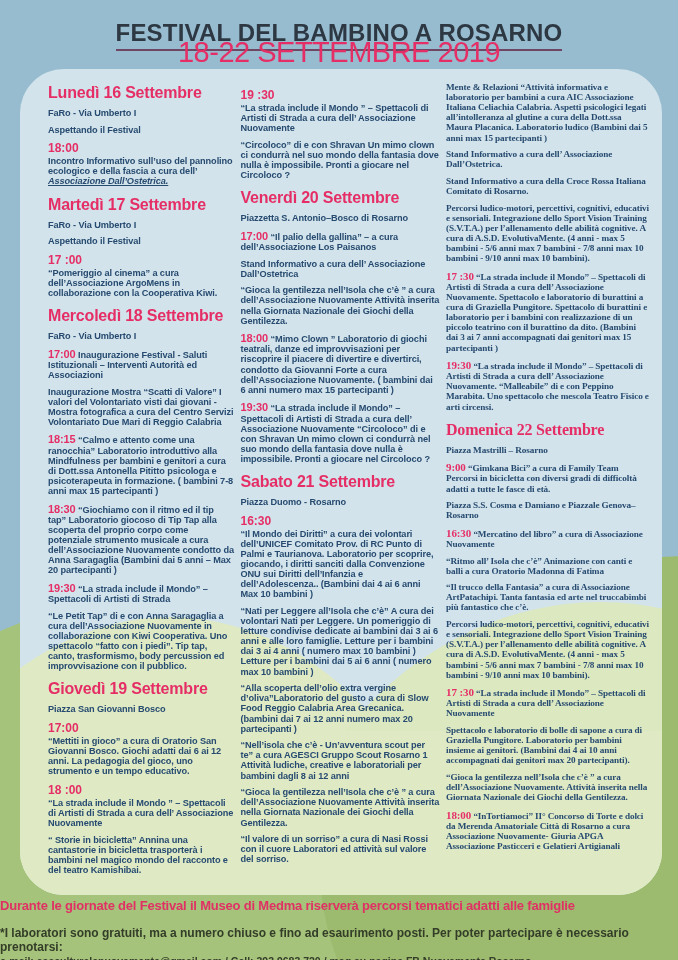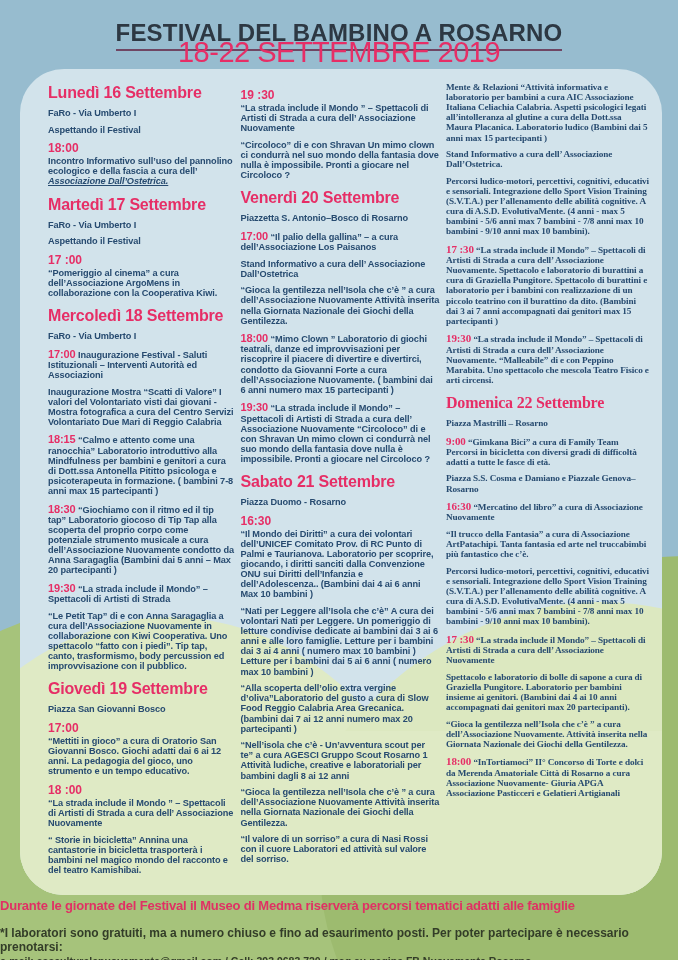--- a/index.html
+++ b/index.html
@@ -102,28 +102,30 @@
         <p class="para"><span>“Il Mondo dei Diritti” a cura dei volontari dell’UNICEF Comitato Prov. di RC Punto di Palmi e Taurianova. Laboratorio per scoprire, giocando, i diritti sanciti dalla Convenzione ONU sui Diritti dell’Infanzia e dell’Adolescenza.. (Bambini dai 4 ai 6 anni Max 10 bambini )</span></p>
         <p class="para"><span>“Nati per Leggere all’Isola che c’è” A cura dei volontari Nati per Leggere. Un pomeriggio di letture condivise dedicate ai bambini dai 3 ai 6 anni e alle loro famiglie. Letture per i bambini dai 3 ai 4 anni ( numero max 10 bambini ) Letture per i bambini dai 5 ai 6 anni ( numero max 10 bambini )</span></p>
         <p class="para"><span>“Alla scoperta dell’olio extra vergine d’oliva”Laboratorio del gusto a cura di Slow Food Reggio Calabria Area Grecanica.(bambini dai 7 ai 12 anni numero max 20 partecipanti )</span></p>
         <p class="para"><span>“Nell’isola che c’è -  Un’avventura scout per te” a cura AGESCI Gruppo Scout Rosarno 1 Attività ludiche, creative e laboratoriali per bambini dagli 8 ai 12 anni</span></p>
         <p class="para"><span>“Gioca la gentilezza nell’Isola che c’è ” a cura dell’Associazione Nuovamente Attività inserita nella Giornata Nazionale dei Giochi della Gentilezza.</span></p>
         <p class="para"><span>“Il valore di un sorriso”  a cura di Nasi Rossi con il cuore Laboratori ed attività sul valore del sorriso.</span></p>
       </div>
       <div class="col col3">
         <p class="para"><span>Mente &amp; Relazioni “Attività informativa  e laboratorio per bambini a cura AIC Associazione Italiana Celiachia Calabria.  Aspetti psicologici legati all’intolleranza al glutine a cura della Dott.ssa Maura Placanica. Laboratorio ludico (Bambini dai 5 anni max 15 partecipanti )</span></p>
         <p class="para"><span>Stand Informativo a cura dell’ Associazione Dall’Ostetrica.</span></p>
+        <p class="para"><span>Stand Informativo a cura della Croce Rossa Italiana Comitato di Rosarno.</span></p>
         <p class="para"><span>Percorsi ludico-motori, percettivi, cognitivi, educativi e sensoriali. Integrazione dello Sport Vision Training (S.V.T.A.) per l’allenamento delle abilità cognitive. A cura di A.S.D. EvolutivaMente. (4 anni - max 5 bambini - 5/6 anni  max 7 bambini - 7/8 anni max 10 bambini - 9/10 anni max 10 bambini).</span></p>
         <p class="para"><span class="time-inline">17 :30</span> <span>“La strada include il Mondo” – Spettacoli di Artisti di Strada a cura dell’ Associazione Nuovamente. Spettacolo e laboratorio di burattini a cura di Graziella Pungitore. Spettacolo di burattini e laboratorio per i bambini con realizzazione di un piccolo teatrino con il burattino da dito. (Bambini dai 3 ai 7 anni accompagnati dai genitori max 15 partecipanti )</span></p>
         <p class="para"><span class="time-inline">19:30</span> <span>“La strada include il Mondo” – Spettacoli di Artisti di Strada a cura dell’ Associazione Nuovamente. “Malleabile” di e con Peppino Marabita. Uno spettacolo che mescola Teatro Fisico e arti circensi.</span></p>
         <div class="day">Domenica 22 Settembre</div>
         <p class="para"><span>Piazza Mastrilli – Rosarno</span></p>
         <p class="para"><span class="time-inline">9:00</span> <span>“Gimkana Bici” a cura di Family Team Percorsi in bicicletta con diversi gradi di difficoltà adatti a tutte le fasce di età.</span></p>
         <p class="para"><span>Piazza S.S. Cosma e Damiano  e Piazzale Genova–Rosarno</span></p>
         <p class="para"><span class="time-inline">16:30</span> <span>“Mercatino del libro” a cura di Associazione Nuovamente</span></p>
+        <p class="para"><span>“Ritmo all’ Isola che c’è” Animazione con canti e balli a cura Oratorio Madonna di Fatima</span></p>
         <p class="para"><span>“Il trucco della Fantasia” a cura di Associazione ArtPatachipi. Tanta fantasia ed arte nel truccabimbi più fantastico che c’è.</span></p>
         <p class="para"><span>Percorsi ludico-motori, percettivi, cognitivi, educativi e sensoriali. Integrazione dello Sport Vision Training (S.V.T.A.) per l’allenamento delle abilità cognitive. A cura di A.S.D. EvolutivaMente. (4 anni - max 5 bambini - 5/6 anni  max 7 bambini - 7/8 anni max 10 bambini - 9/10 anni max 10 bambini).</span></p>
         <p class="para"><span class="time-inline">17 :30</span> <span>“La strada include il Mondo” – Spettacoli di Artisti di Strada a cura dell’ Associazione Nuovamente</span></p>
         <p class="para"><span>Spettacolo e laboratorio di bolle di sapone a cura di Graziella Pungitore. Laboratorio per bambini insieme ai genitori. (Bambini dai 4 ai 10 anni accompagnati dai genitori max 20 partecipanti).</span></p>
         <p class="para"><span>“Gioca la gentilezza nell’Isola che c’è ” a cura dell’Associazione Nuovamente. Attività inserita nella Giornata Nazionale dei Giochi della Gentilezza.</span></p>
         <p class="para"><span class="time-inline">18:00</span> <span>“InTortiamoci” II° Concorso di Torte e dolci da Merenda Amatoriale Città di Rosarno a cura Associazione Nuovamente- Giuria APGA Associazione Pasticceri e Gelatieri Artigianali</span></p>
       </div>
     </div>
 </div>
 

